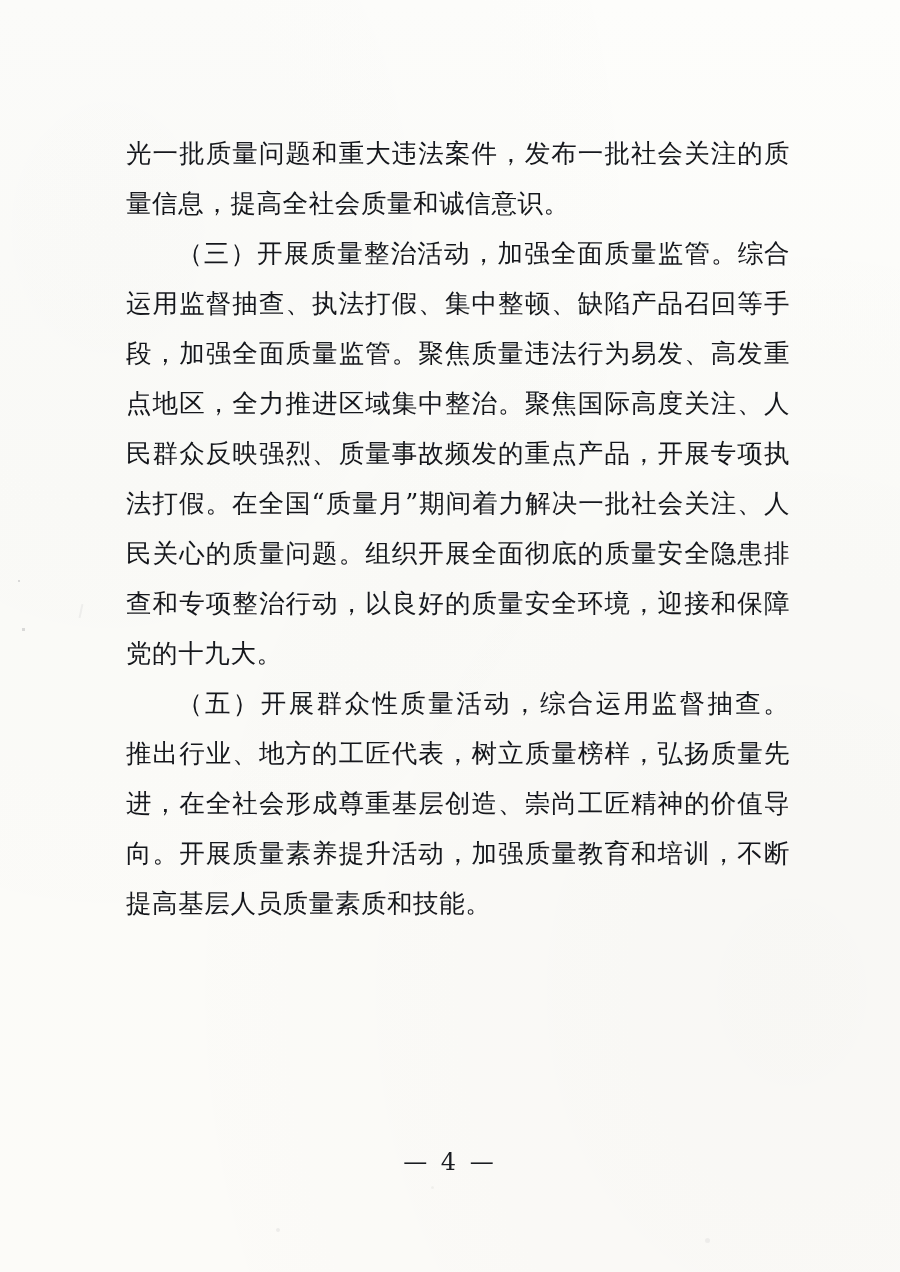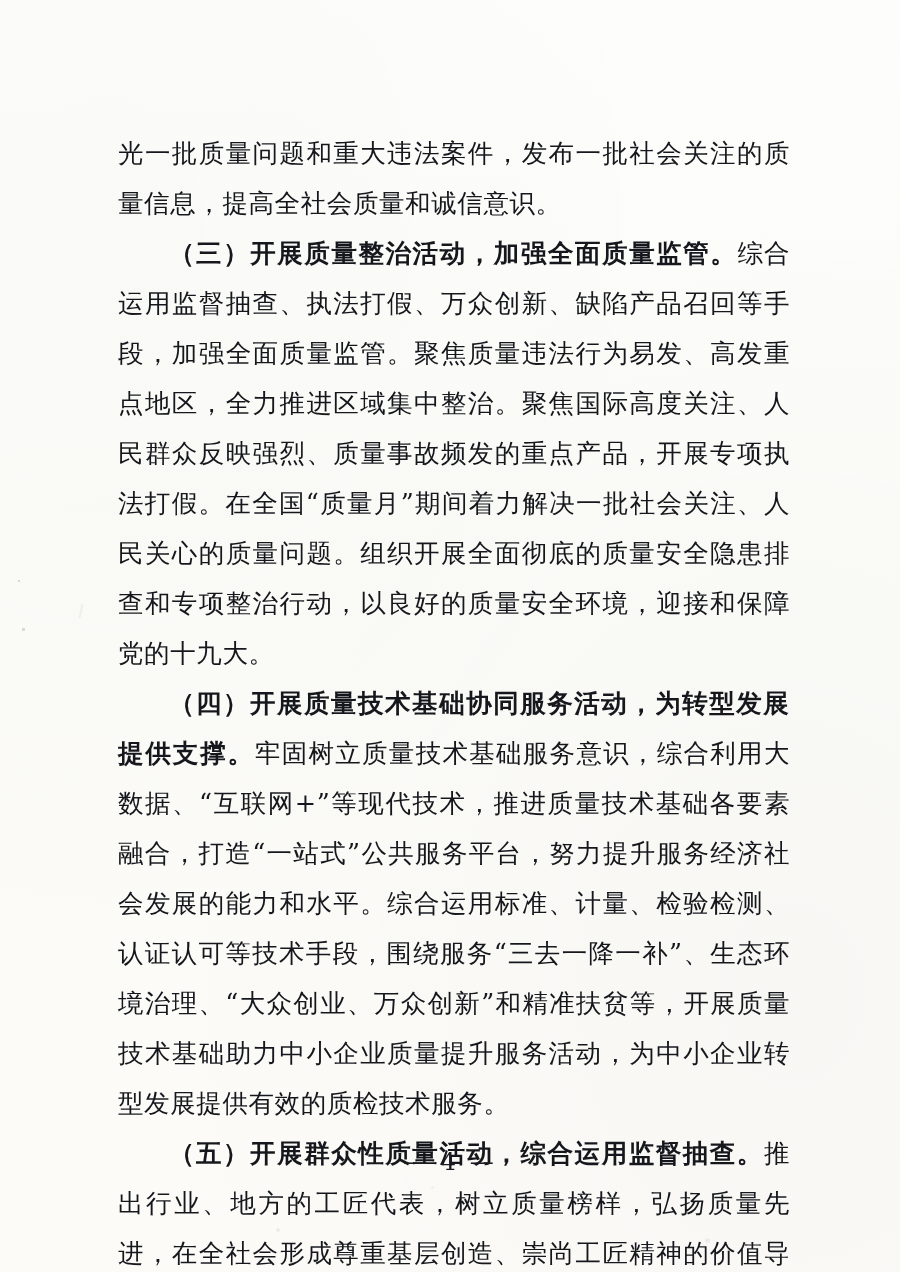--- a/index.html
+++ b/index.html
@@ -28,27 +28,27 @@
     top: 128px;
     width: 672px;
     font-size: 25.5px;
     line-height: 50px;
     color: #15171c;
     letter-spacing: 0.6px;
     text-align: justify;
     text-justify: inter-character;
   }
   .para {
-    margin: 0 0 0 0;
+    margin: 0 0 0 8px;
   }
   .indent {
     text-indent: 2em;
   }
   .lead {
-    font-weight: bold;
+    font-weight: normal;
     letter-spacing: 1.2px;
   }
   .footer {
     position: absolute;
     left: 0;
     top: 1148px;
     width: 900px;
     text-align: center;
     font-size: 24px;
     color: #1a1c21;
@@ -75,26 +75,23 @@
   <div class="edge-mark" style="left:705px;top:1238px;width:5px;height:5px;border-radius:50%;opacity:.35;"></div>
   <div class="edge-mark" style="left:431px;top:1186px;width:3px;height:3px;border-radius:50%;opacity:.3;"></div>
 
   <div class="body-text">
 
     <p class="para">
       <span>光一批质量问题和重大违法案件，发布一批社会关注的质量信息，提高全社会质量和诚信意识。</span>
     </p>
 
     <p class="para indent">
-      <span class="lead">（三）开展质量整治活动，加强全面质量监管。</span><span>综合运用监督抽查、执法打假、万众创新、缺陷产品召回等手段，加强全面质量监管。聚焦质量违法行为易发、高发重点地区，全力推进区域集中整治。聚焦国际高度关注、人民群众反映强烈、质量事故频发的重点产品，开展专项执法打假。在全国“质量月”期间着力解决一批社会关注、人民关心的质量问题。组织开展全面彻底的质量安全隐患排查和专项整治行动，以良好的质量安全环境，迎接和保障党的十九大。</span>
+      <span class="lead">（三）开展质量整治活动，加强全面质量监管。</span><span>综合运用监督抽查、执法打假、集中整顿、缺陷产品召回等手段，加强全面质量监管。聚焦质量违法行为易发、高发重点地区，全力推进区域集中整治。聚焦国际高度关注、人民群众反映强烈、质量事故频发的重点产品，开展专项执法打假。在全国“质量月”期间着力解决一批社会关注、人民关心的质量问题。组织开展全面彻底的质量安全隐患排查和专项整治行动，以良好的质量安全环境，迎接和保障党的十九大。</span>
     </p>
 
-    <p class="para indent">
-      <span class="lead">（四）开展质量技术基础协同服务活动，为转型发展提供支撑。</span><span>牢固树立质量技术基础服务意识，综合利用大数据、“互联网+”等现代技术，推进质量技术基础各要素融合，打造“一站式”公共服务平台，努力提升服务经济社会发展的能力和水平。综合运用标准、计量、检验检测、认证认可等技术手段，围绕服务“三去一降一补”、生态环境治理、“大众创业、万众创新”和精准扶贫等，开展质量技术基础助力中小企业质量提升服务活动，为中小企业转型发展提供有效的质检技术服务。</span>
-    </p>
 
     <p class="para indent">
       <span class="lead">（五）开展群众性质量活动，综合运用监督抽查。</span><span>推出行业、地方的工匠代表，树立质量榜样，弘扬质量先进，在全社会形成尊重基层创造、崇尚工匠精神的价值导向。开展质量素养提升活动，加强质量教育和培训，不断提高基层人员质量素质和技能。</span>
     </p>
 
   </div>
 
   <div class="footer">
     <span class="pagenum-wrap">— 4 —</span>
   </div>

